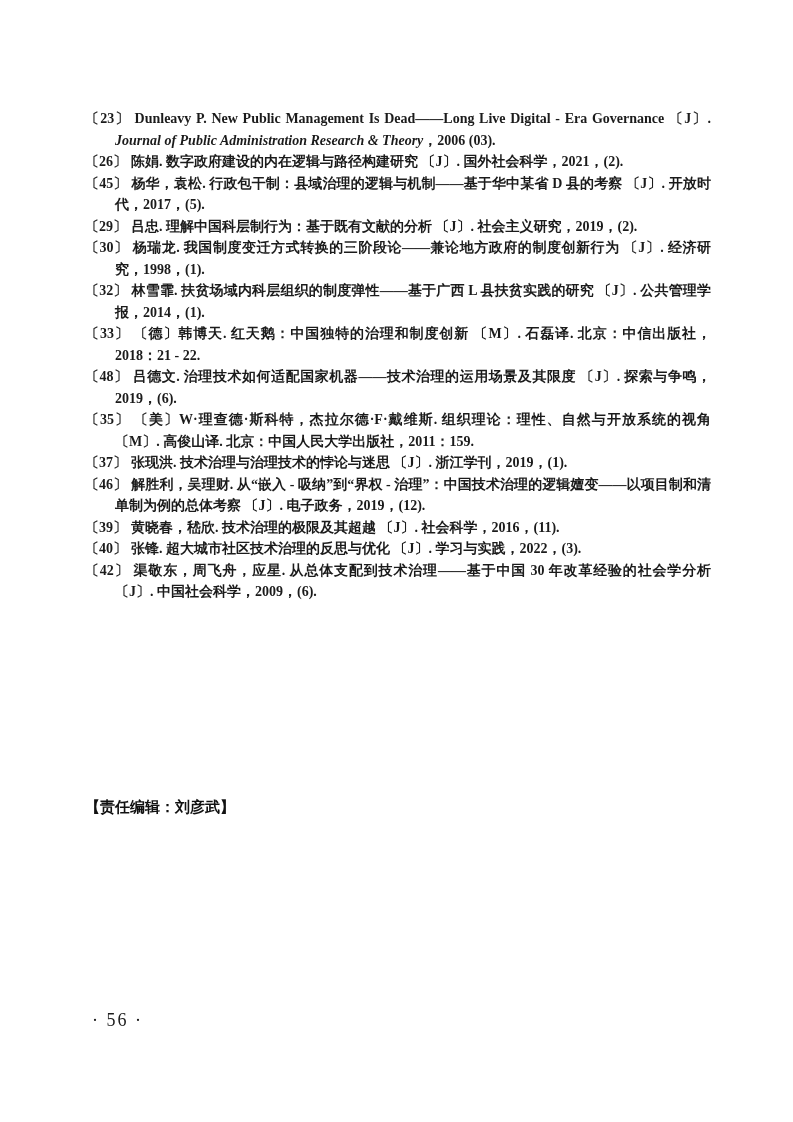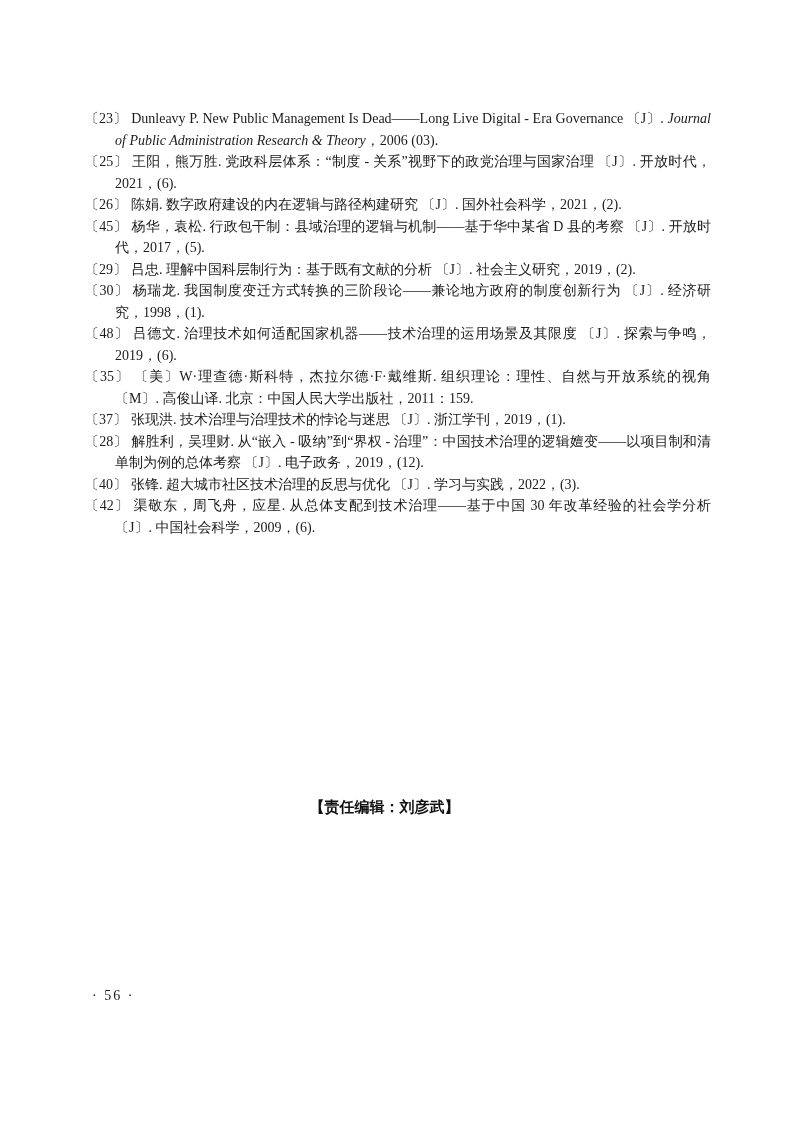--- a/index.html
+++ b/index.html
@@ -8,66 +8,69 @@
     background: #ffffff;
     position: relative;
     font-family: "Liberation Serif", "DejaVu Serif", serif;
     color: #1b1b1b;
     overflow: hidden;
   }
   .refs-block {
     position: absolute;
     left: 85px; top: 108px;
     width: 626px;
+    font-weight: bold;
   }
   ol.ref-list { list-style: none; margin: 0; padding: 0; }
   li.ref {
     font-size: 14px;
     line-height: 21.5px;
     text-align: justify;
     padding-left: 30px;
     text-indent: -30px;
   }
   .ref-label { margin-right: 4px; }
   .seg.italic { font-style: italic; }
   .editor-note {
     position: absolute;
     left: 85px; top: 798px;
     width: 626px;
     box-sizing: border-box;
     padding-right: 27px;
-    text-align: center;
+    text-align: left;
     font-family: "Liberation Sans", "DejaVu Sans", sans-serif;
     font-weight: 700;
     font-size: 15px;
     color: #111;
   }
   .page-number {
     position: absolute;
-    left: 92px; top: 988px;
-    font-size: 14px;
+    left: 92px; top: 1010px;
+    font-size: 18px;
     letter-spacing: 2px;
     color: #1b1b1b;
   }
 </style>
 </head>
 <body>
 
 <div class="refs-block">
   <ol class="ref-list">
       <li class="ref"><span class="ref-label">〔23〕</span><span class="seg">Dunleavy P. New Public Management Is Dead——Long Live Digital - Era Governance 〔J〕. </span><span class="seg italic">Journal of Public Administration Research &amp; Theory</span><span class="seg">，2006 (03).</span></li>
-      <li class="ref"><span class="ref-label">〔25〕</span><span class="seg">王阳，熊万胜. 党政科层体系：“制度 - 关系”视野下的政党治理与国家治理 〔J〕. 开放时代，2021，(6).</span></li>
       <li class="ref"><span class="ref-label">〔26〕</span><span class="seg">陈娟. 数字政府建设的内在逻辑与路径构建研究 〔J〕. 国外社会科学，2021，(2).</span></li>
       <li class="ref"><span class="ref-label">〔45〕</span><span class="seg">杨华，袁松. 行政包干制：县域治理的逻辑与机制——基于华中某省 D 县的考察 〔J〕. 开放时代，2017，(5).</span></li>
       <li class="ref"><span class="ref-label">〔29〕</span><span class="seg">吕忠. 理解中国科层制行为：基于既有文献的分析 〔J〕. 社会主义研究，2019，(2).</span></li>
       <li class="ref"><span class="ref-label">〔30〕</span><span class="seg">杨瑞龙. 我国制度变迁方式转换的三阶段论——兼论地方政府的制度创新行为 〔J〕. 经济研究，1998，(1).</span></li>
+      <li class="ref"><span class="ref-label">〔32〕</span><span class="seg">林雪霏. 扶贫场域内科层组织的制度弹性——基于广西 L 县扶贫实践的研究 〔J〕. 公共管理学报，2014，(1).</span></li>
+      <li class="ref"><span class="ref-label">〔33〕</span><span class="seg">〔德〕韩博天. 红天鹅：中国独特的治理和制度创新 〔M〕. 石磊译. 北京：中信出版社，2018：21 - 22.</span></li>
       <li class="ref"><span class="ref-label">〔48〕</span><span class="seg">吕德文. 治理技术如何适配国家机器——技术治理的运用场景及其限度 〔J〕. 探索与争鸣，2019，(6).</span></li>
       <li class="ref"><span class="ref-label">〔35〕</span><span class="seg">〔美〕W·理查德·斯科特，杰拉尔德·F·戴维斯. 组织理论：理性、自然与开放系统的视角 〔M〕. 高俊山译. 北京：中国人民大学出版社，2011：159.</span></li>
       <li class="ref"><span class="ref-label">〔37〕</span><span class="seg">张现洪. 技术治理与治理技术的悖论与迷思 〔J〕. 浙江学刊，2019，(1).</span></li>
-      <li class="ref"><span class="ref-label">〔28〕</span><span class="seg">解胜利，吴理财. 从“嵌入 - 吸纳”到“界权 - 治理”：中国技术治理的逻辑嬗变——以项目制和清单制为例的总体考察 〔J〕. 电子政务，2019，(12).</span></li>
+      <li class="ref"><span class="ref-label">〔46〕</span><span class="seg">解胜利，吴理财. 从“嵌入 - 吸纳”到“界权 - 治理”：中国技术治理的逻辑嬗变——以项目制和清单制为例的总体考察 〔J〕. 电子政务，2019，(12).</span></li>
+      <li class="ref"><span class="ref-label">〔39〕</span><span class="seg">黄晓春，嵇欣. 技术治理的极限及其超越 〔J〕. 社会科学，2016，(11).</span></li>
       <li class="ref"><span class="ref-label">〔40〕</span><span class="seg">张锋. 超大城市社区技术治理的反思与优化 〔J〕. 学习与实践，2022，(3).</span></li>
       <li class="ref"><span class="ref-label">〔42〕</span><span class="seg">渠敬东，周飞舟，应星. 从总体支配到技术治理——基于中国 30 年改革经验的社会学分析 〔J〕. 中国社会科学，2009，(6).</span></li>
     </ol>
 </div>
 
 <div class="editor-note">【责任编辑：刘彦武】</div>
 
 <div class="page-number">· 56 ·</div>
 
 </body></html>

